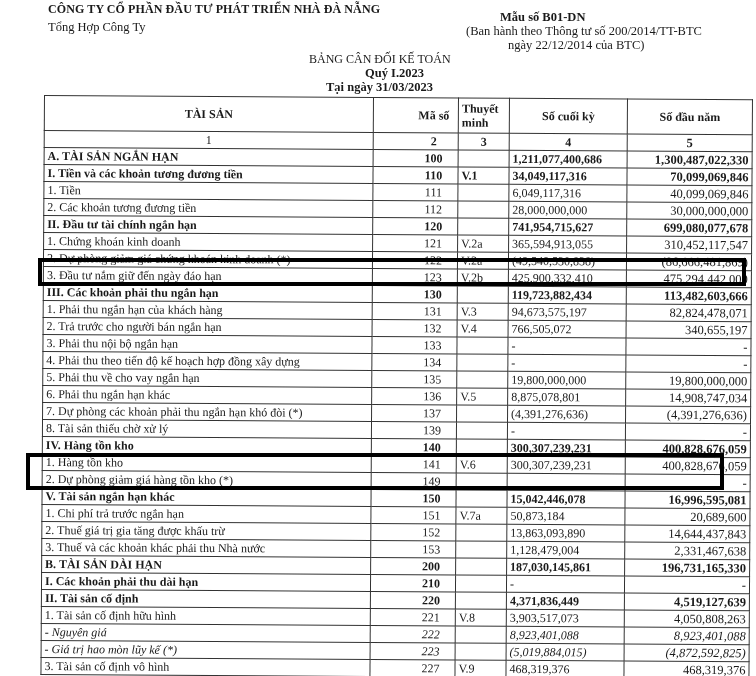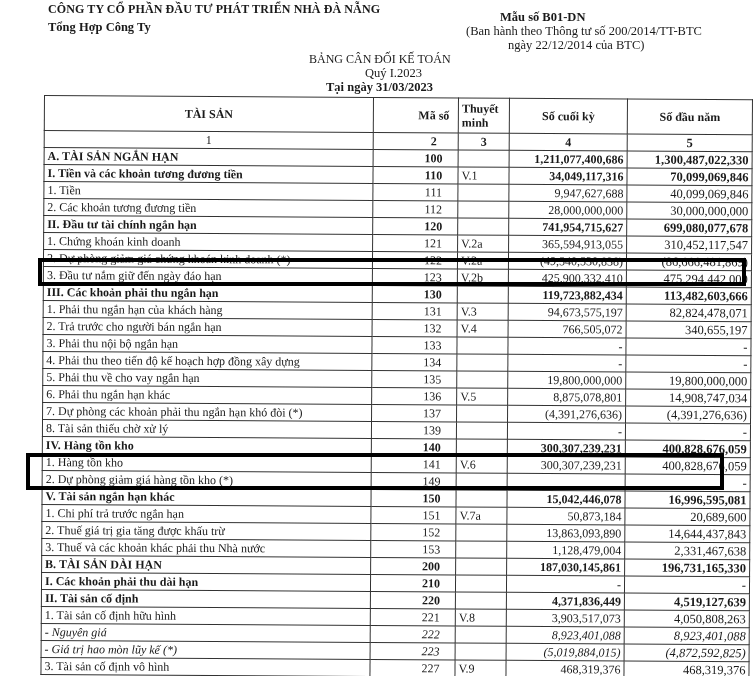--- a/index.html
+++ b/index.html
@@ -1,34 +1,34 @@
 <!DOCTYPE html>
 <html><head>
 <meta charset="utf-8">
 <style>
   html, body { margin:0; padding:0; background:#fff; }
   body { width:756px; height:676px; overflow:hidden; position:relative; font-family:"Liberation Serif","DejaVu Serif",serif; color:#1a1a1a; }
   .company { position:absolute; left:48px; top:2px; font-weight:bold; font-size:12px; letter-spacing:0.1px; }
-  .subco { position:absolute; left:48px; top:20px; font-weight:bold; font-size:12.5px; }
+  .subco { position:absolute; left:48px; top:20px; font-weight:normal; font-size:12.5px; }
   .form-code { position:absolute; left:500px; top:10px; font-weight:bold; font-size:12.5px; }
   .form-basis1 { position:absolute; left:466px; top:24px; font-size:12.5px; }
   .form-basis2 { position:absolute; left:508px; top:38px; font-size:12.5px; }
   .title { position:absolute; left:309px; top:52px; font-weight:normal; font-size:12px; }
-  .quarter { position:absolute; left:365px; top:66px; font-weight:normal; font-size:12.5px; }
+  .quarter { position:absolute; left:365px; top:66px; font-weight:bold; font-size:12.5px; }
   .date { position:absolute; left:326px; top:80px; font-weight:bold; font-size:12.5px; }
   table { position:absolute; left:44px; top:95px; border-collapse:collapse; font-size:12px; transform:rotate(0.35deg); transform-origin:left top; }
   td, th { border:1px solid #333; padding:0 3px; height:16px; line-height:16px; white-space:nowrap; overflow:hidden; }
   th { font-weight:bold; height:34px; line-height:14px; }
   .c1 { width:322px; } .c2 { width:42px; text-align:center;padding-left:39px; } .c3 { width:44px; text-align:left; }
-  .c4 { width:111px; text-align:right; } .c5 { width:118px; text-align:right; }
+  .c4 { width:111px; text-align:left; } .c5 { width:118px; text-align:right; }
   tr.idx td { text-align:center; font-weight:bold; }
   tr.idx td.c1 { font-weight:normal; }
   tr.b td { font-weight:bold; }
   tr.b td.c5 { font-size:12.5px; }
-  tr.b td.c3 { font-weight:normal;margin-top:40px; }
+  tr.b td.c3 { font-weight:bold;margin-top:40px; }
   tr.i td { font-style:italic; }
   tr.i td.c3 { font-style:normal; }
   td.c5 { font-size:12.5px; }
   .hl { position:absolute; border:4px solid #000; background:transparent; pointer-events:none; }
   .hl1 { left:38px; top:258px; width:700px; height:20px; }
   .hl2 { left:26px; top:453px; width:690px; height:29px; }
 </style>
 </head>
 <body>
 
@@ -70,21 +70,21 @@
         <td class="c1">I. Tiền và các khoản tương đương tiền</td>
         <td class="c2">110</td>
         <td class="c3">V.1</td>
         <td class="c4">34,049,117,316</td>
         <td class="c5">70,099,069,846</td>
       </tr>
       <tr>
         <td class="c1">1. Tiền</td>
         <td class="c2">111</td>
         <td class="c3"></td>
-        <td class="c4">9,947,627,688</td>
+        <td class="c4">6,049,117,316</td>
         <td class="c5">40,099,069,846</td>
       </tr>
       <tr>
         <td class="c1">2. Các khoản tương đương tiền</td>
         <td class="c2">112</td>
         <td class="c3"></td>
         <td class="c4">28,000,000,000</td>
         <td class="c5">30,000,000,000</td>
       </tr>
       <tr class="b">

